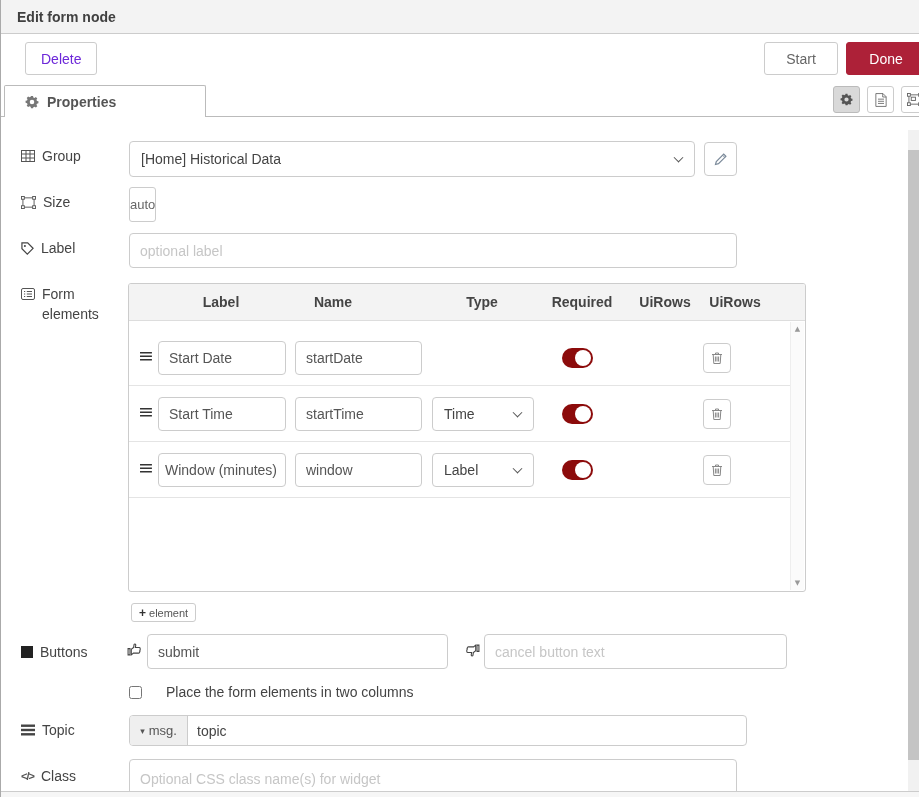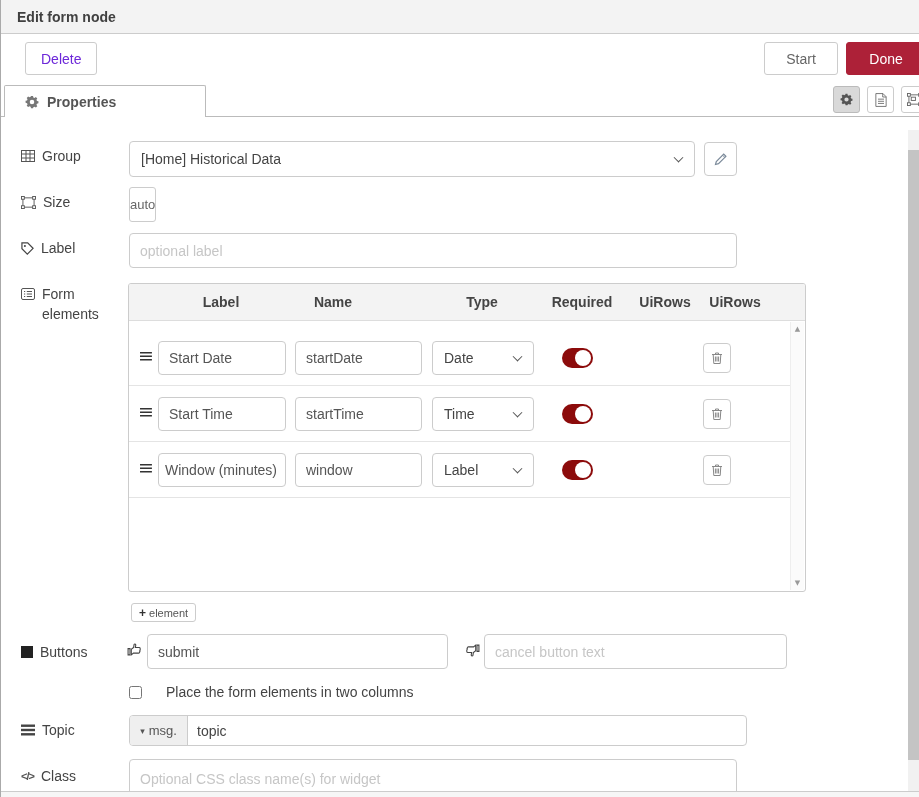--- a/index.html
+++ b/index.html
@@ -195,24 +195,20 @@
       <span class="hcell" style="left:453px;">Required</span>
       <span class="hcell" style="left:536px;">UiRows</span>
       <span class="hcell" style="left:606px;">UiRows</span>
     </div>
     <div class="fe-list">
 
       <div class="fe-row" style="top:9px;">
         <span class="drag">≡</span>
         <input class="inp in-label" value="Start Date" style="">
         <input class="inp in-name" value="startDate" style="">
-        <div class="selbox sel-type">
-          <span>Date</span>
-          <span class="chev"></span>
-        </div>
         <div class="toggle">
             <div class="knob"></div>
           </div>
         <div class="sqbtn trashbtn">
           <span>
             <svg width="12" height="14" viewBox="0 0 12 14">
                 <path d="M1 3.5h10M4.5 3.5V2h3v1.5" stroke="#888" fill="none"></path>
                 <path d="M2.2 3.5l.6 9h6.4l.6-9" fill="none" stroke="#888"></path>
                 <path d="M4.4 5.5v5M6 5.5v5M7.6 5.5v5" stroke="#888" fill="none"></path>
               </svg>

